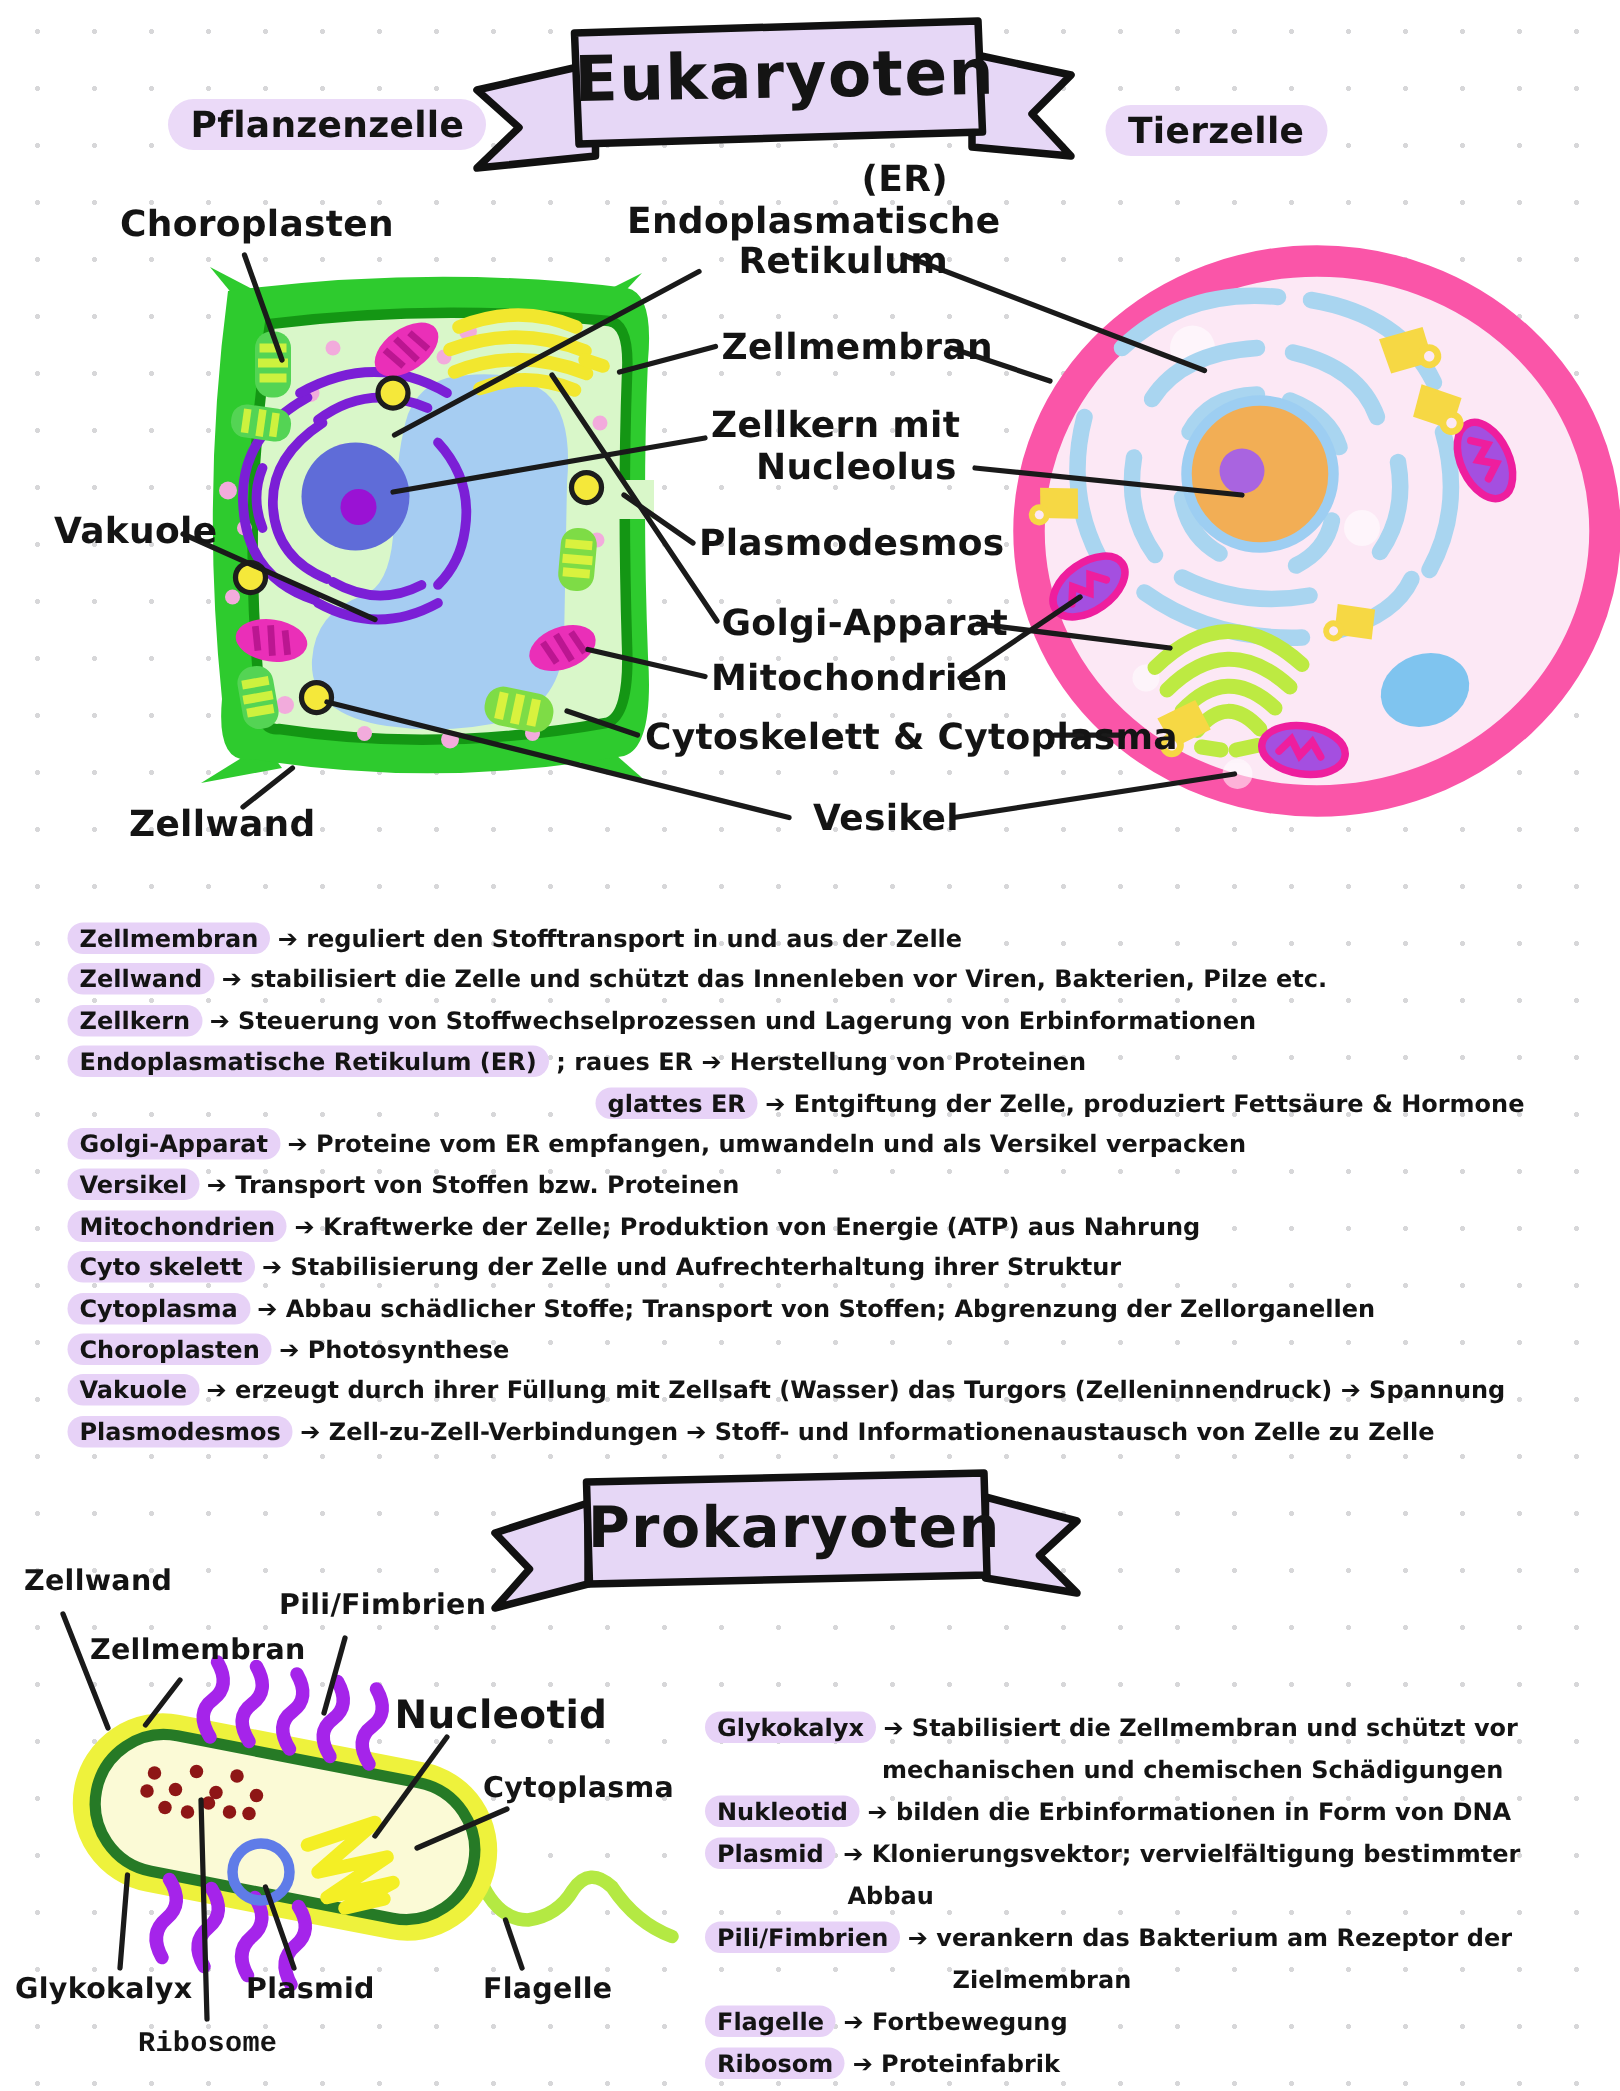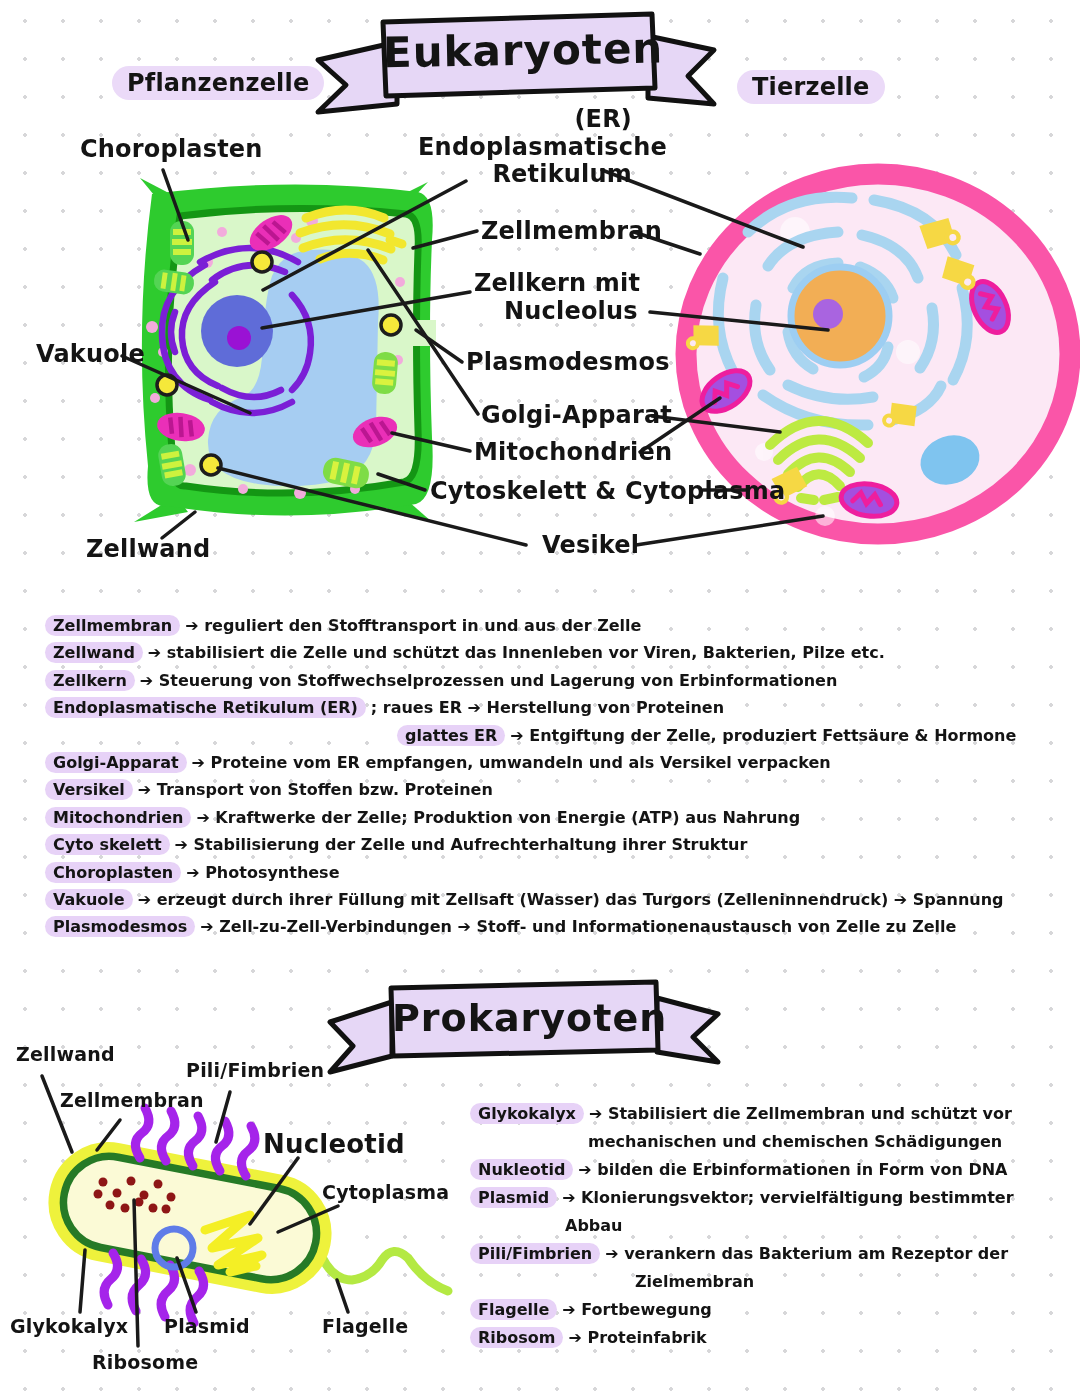--- a/index.html
+++ b/index.html
@@ -367,36 +367,37 @@
   <div class="notes" style="left:45px; top:612px; width:1032px;">
     <div class="nl"><span class="term">Zellmembran</span><span>➔ reguliert den Stofftransport in und aus der Zelle</span></div>
     <div class="nl"><span class="term">Zellwand</span><span>➔ stabilisiert die Zelle und schützt das Innenleben vor Viren, Bakterien, Pilze etc.</span></div>
     <div class="nl"><span class="term">Zellkern</span><span>➔ Steuerung von Stoffwechselprozessen und Lagerung von Erbinformationen</span></div>
     <div class="nl"><span class="term">Endoplasmatische Retikulum (ER)</span><span>; raues ER ➔ Herstellung von Proteinen</span></div>
     <div class="nl ind"><span class="term">glattes ER</span><span>➔ Entgiftung der Zelle, produziert Fettsäure &amp; Hormone</span></div>
     <div class="nl"><span class="term">Golgi-Apparat</span><span>➔ Proteine vom ER empfangen, umwandeln und als Versikel verpacken</span></div>
     <div class="nl"><span class="term">Versikel</span><span>➔ Transport von Stoffen bzw. Proteinen</span></div>
     <div class="nl"><span class="term">Mitochondrien</span><span>➔ Kraftwerke der Zelle; Produktion von Energie (ATP) aus Nahrung</span></div>
     <div class="nl"><span class="term">Cyto skelett</span><span>➔ Stabilisierung der Zelle und Aufrechterhaltung ihrer Struktur</span></div>
+    <div class="nl"><span class="term">Cytoplasma</span><span>➔ Abbau schädlicher Stoffe; Transport von Stoffen; Abgrenzung der Zellorganellen</span></div>
     <div class="nl"><span class="term">Choroplasten</span><span>➔ Photosynthese</span></div>
     <div class="nl"><span class="term">Vakuole</span><span>➔ erzeugt durch ihrer Füllung mit Zellsaft (Wasser) das Turgors (Zelleninnendruck) ➔ Spannung</span></div>
     <div class="nl"><span class="term">Plasmodesmos</span><span>➔ Zell-zu-Zell-Verbindungen ➔ Stoff- und Informationenaustausch von Zelle zu Zelle</span></div>
   </div>
 
   <div class="lbl" style="left:16px;  top:1044px; font-size:19px;">Zellwand</div>
   <div class="lbl" style="left:186px; top:1060px; font-size:19px;">Pili/Fimbrien</div>
   <div class="lbl" style="left:60px;  top:1090px; font-size:19px;">Zellmembran</div>
   <div class="lbl" style="left:263px; top:1130px; font-size:26px;">Nucleotid</div>
   <div class="lbl" style="left:322px; top:1182px; font-size:19px;">Cytoplasma</div>
   <div class="lbl" style="left:10px;  top:1316px; font-size:19px;">Glykokalyx</div>
   <div class="lbl" style="left:164px; top:1316px; font-size:19px;">Plasmid</div>
   <div class="lbl" style="left:322px; top:1316px; font-size:19px;">Flagelle</div>
-  <div class="lbl" style="left:92px;  top:1352px; font-size:19px;">Ribosome</div>
-
-  <div class="notes pro-notes" style="left:470px; top:1100px; width:606px;">
+  <div class="lbl" style="left:92px;  top:1352px; font-size:19px;font-family:Liberation Mono, monospace;">Ribosome</div>
+
+  <div class="notes pro-notes" style="left:470px; top:1138px; width:606px;">
     <div class="nl"><span class="term">Glykokalyx</span><span>➔ Stabilisiert die Zellmembran und schützt vor</span></div>
     <div class="nl c0">mechanischen und chemischen Schädigungen</div>
     <div class="nl"><span class="term">Nukleotid</span><span>➔ bilden die Erbinformationen in Form von DNA</span></div>
     <div class="nl"><span class="term">Plasmid</span><span>➔ Klonierungsvektor; vervielfältigung bestimmter</span></div>
     <div class="nl c2">Abbau</div>
     <div class="nl"><span class="term">Pili/Fimbrien</span><span>➔ verankern das Bakterium am Rezeptor der</span></div>
     <div class="nl c3">Zielmembran</div>
     <div class="nl"><span class="term">Flagelle</span><span>➔ Fortbewegung</span></div>
     <div class="nl"><span class="term">Ribosom</span><span>➔ Proteinfabrik</span></div>
   </div>

